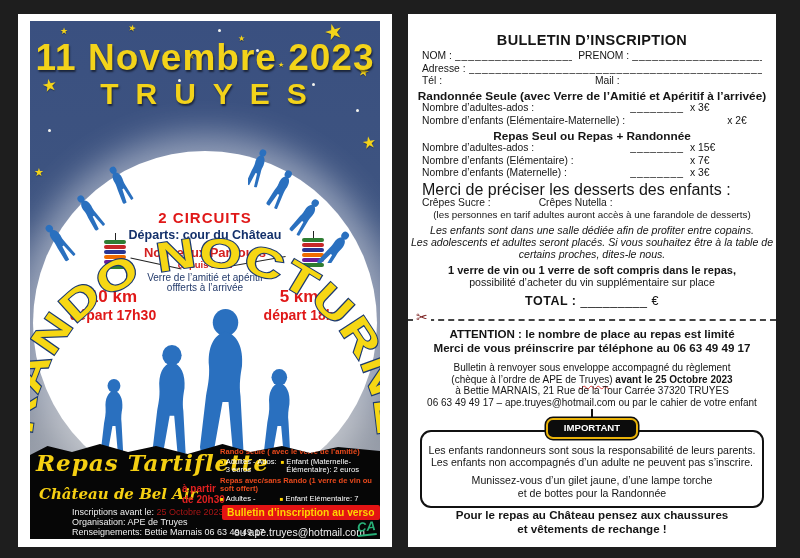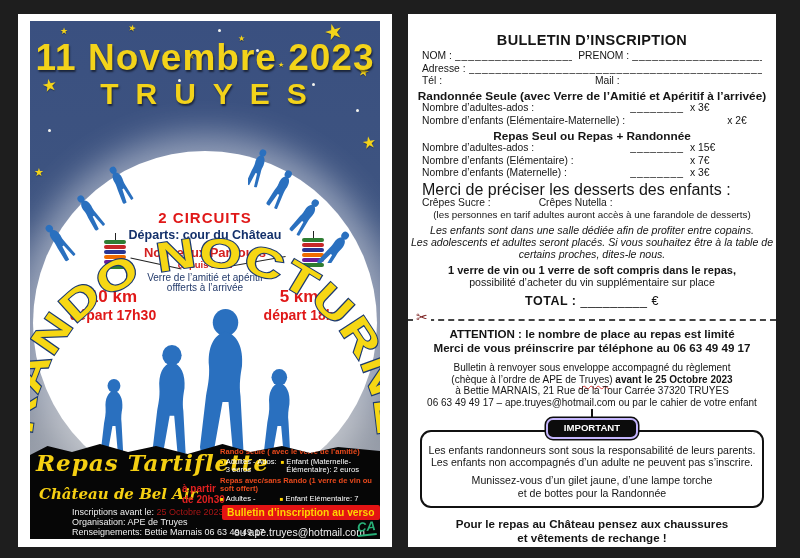--- a/index.html
+++ b/index.html
@@ -84,25 +84,25 @@
   .totalrow{text-align:center;font-size:12.5px;margin-top:6px;letter-spacing:.5px;}
   .cutline{position:relative;margin:12px 0 6px;border-top:2px dashed #444;height:0;}
   .cutline .sc{position:absolute;left:5px;top:-10px;font-size:14px;color:#7a1f1f;background:#fff;padding:0 3px;}
   .att{text-align:center;font-weight:bold;font-size:11.6px;line-height:13.5px;}
   .send{text-align:center;font-size:10px;line-height:11.6px;margin-top:8px;}
   .wavy{text-decoration:underline wavy #e03030 1px;text-underline-offset:2px;}
   .b{font-weight:bold;}
   .connector{width:1.5px;height:9px;background:#111;margin:1px auto 0;}
   .badge{position:relative;z-index:2;background:#0c0c0c;color:#fff;border-radius:7px;
         padding:2px 16px;font-weight:bold;font-size:9.6px;width:max-content;margin:0 auto -9px;
-        border:2px solid #c4b5fd;box-shadow:0 0 0 1.5px #0c0c0c;}
+        border:2px solid #eab308;box-shadow:0 0 0 1.5px #0c0c0c;}
   .impbox{border:2px solid #111;border-radius:11px;margin:0 12px;padding:12px 6px 7px;
         text-align:center;font-size:10.6px;line-height:12.6px;}
   .impgap{height:5px;}
-  .ffoot{text-align:center;font-weight:bold;font-size:11.6px;line-height:13.5px;margin-top:9px;}
+  .ffoot{text-align:center;font-weight:bold;font-size:11.6px;line-height:13.5px;}
   .pre{white-space:pre-line;}
 </style>
 </head>
 <body>
 
 <div class="page" id="page-left">
   <div class="poster">
 
     <span class="star" style="left:12px;top:56px;font-size:17px;transform:rotate(-12deg);">★</span>
     <span class="star" style="left:30px;top:6px;font-size:9px;">★</span>

